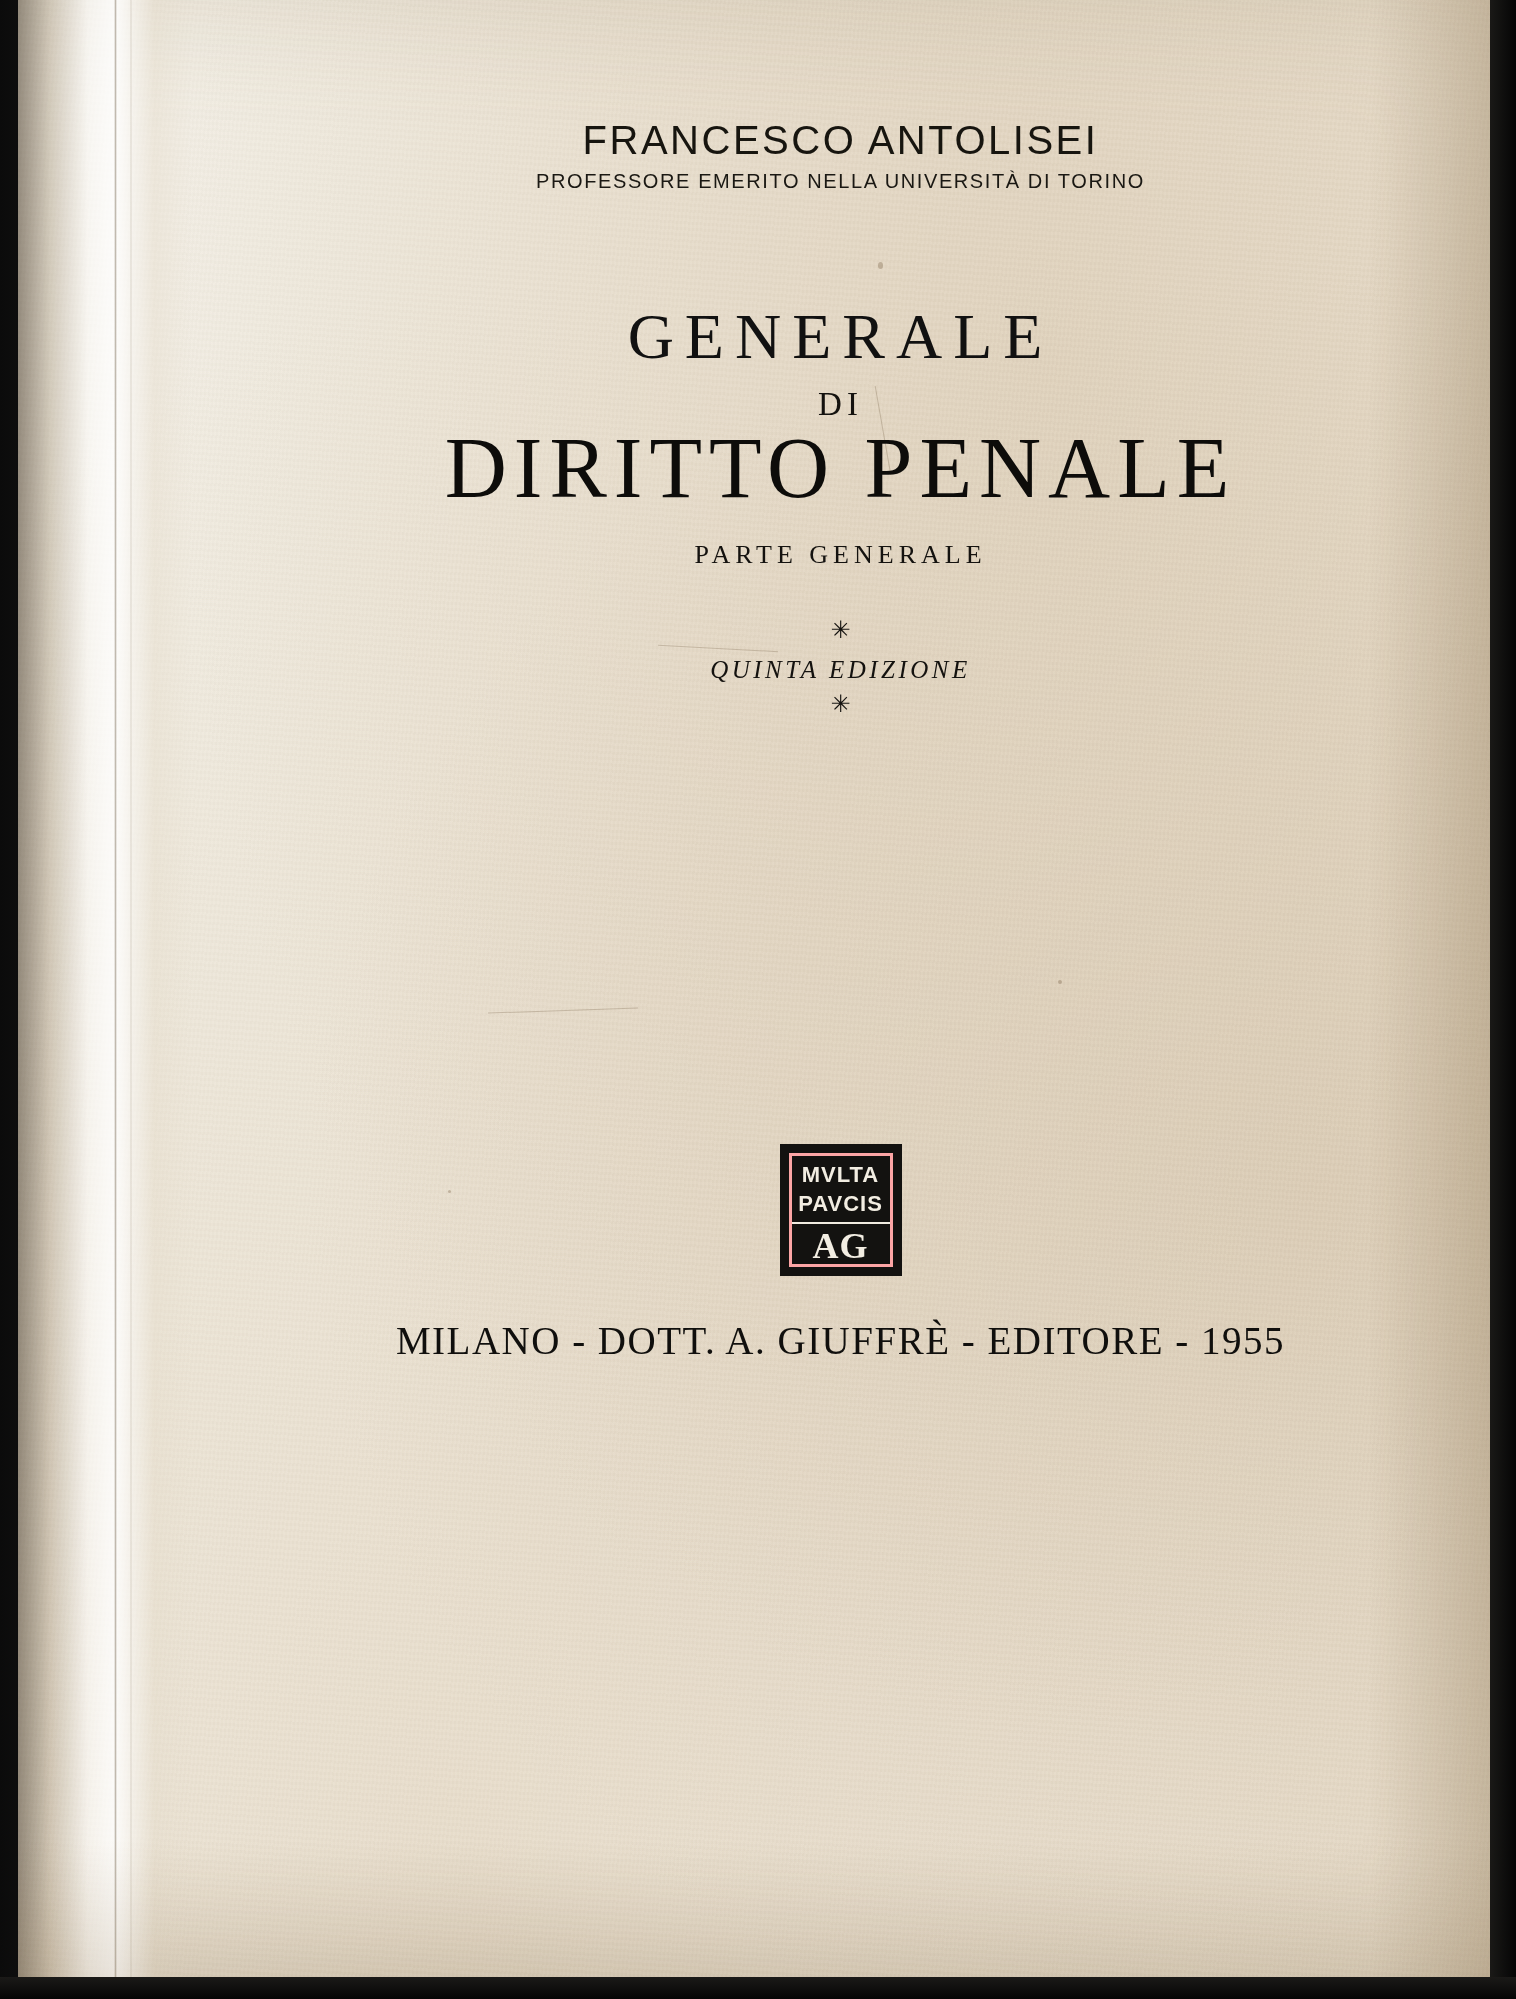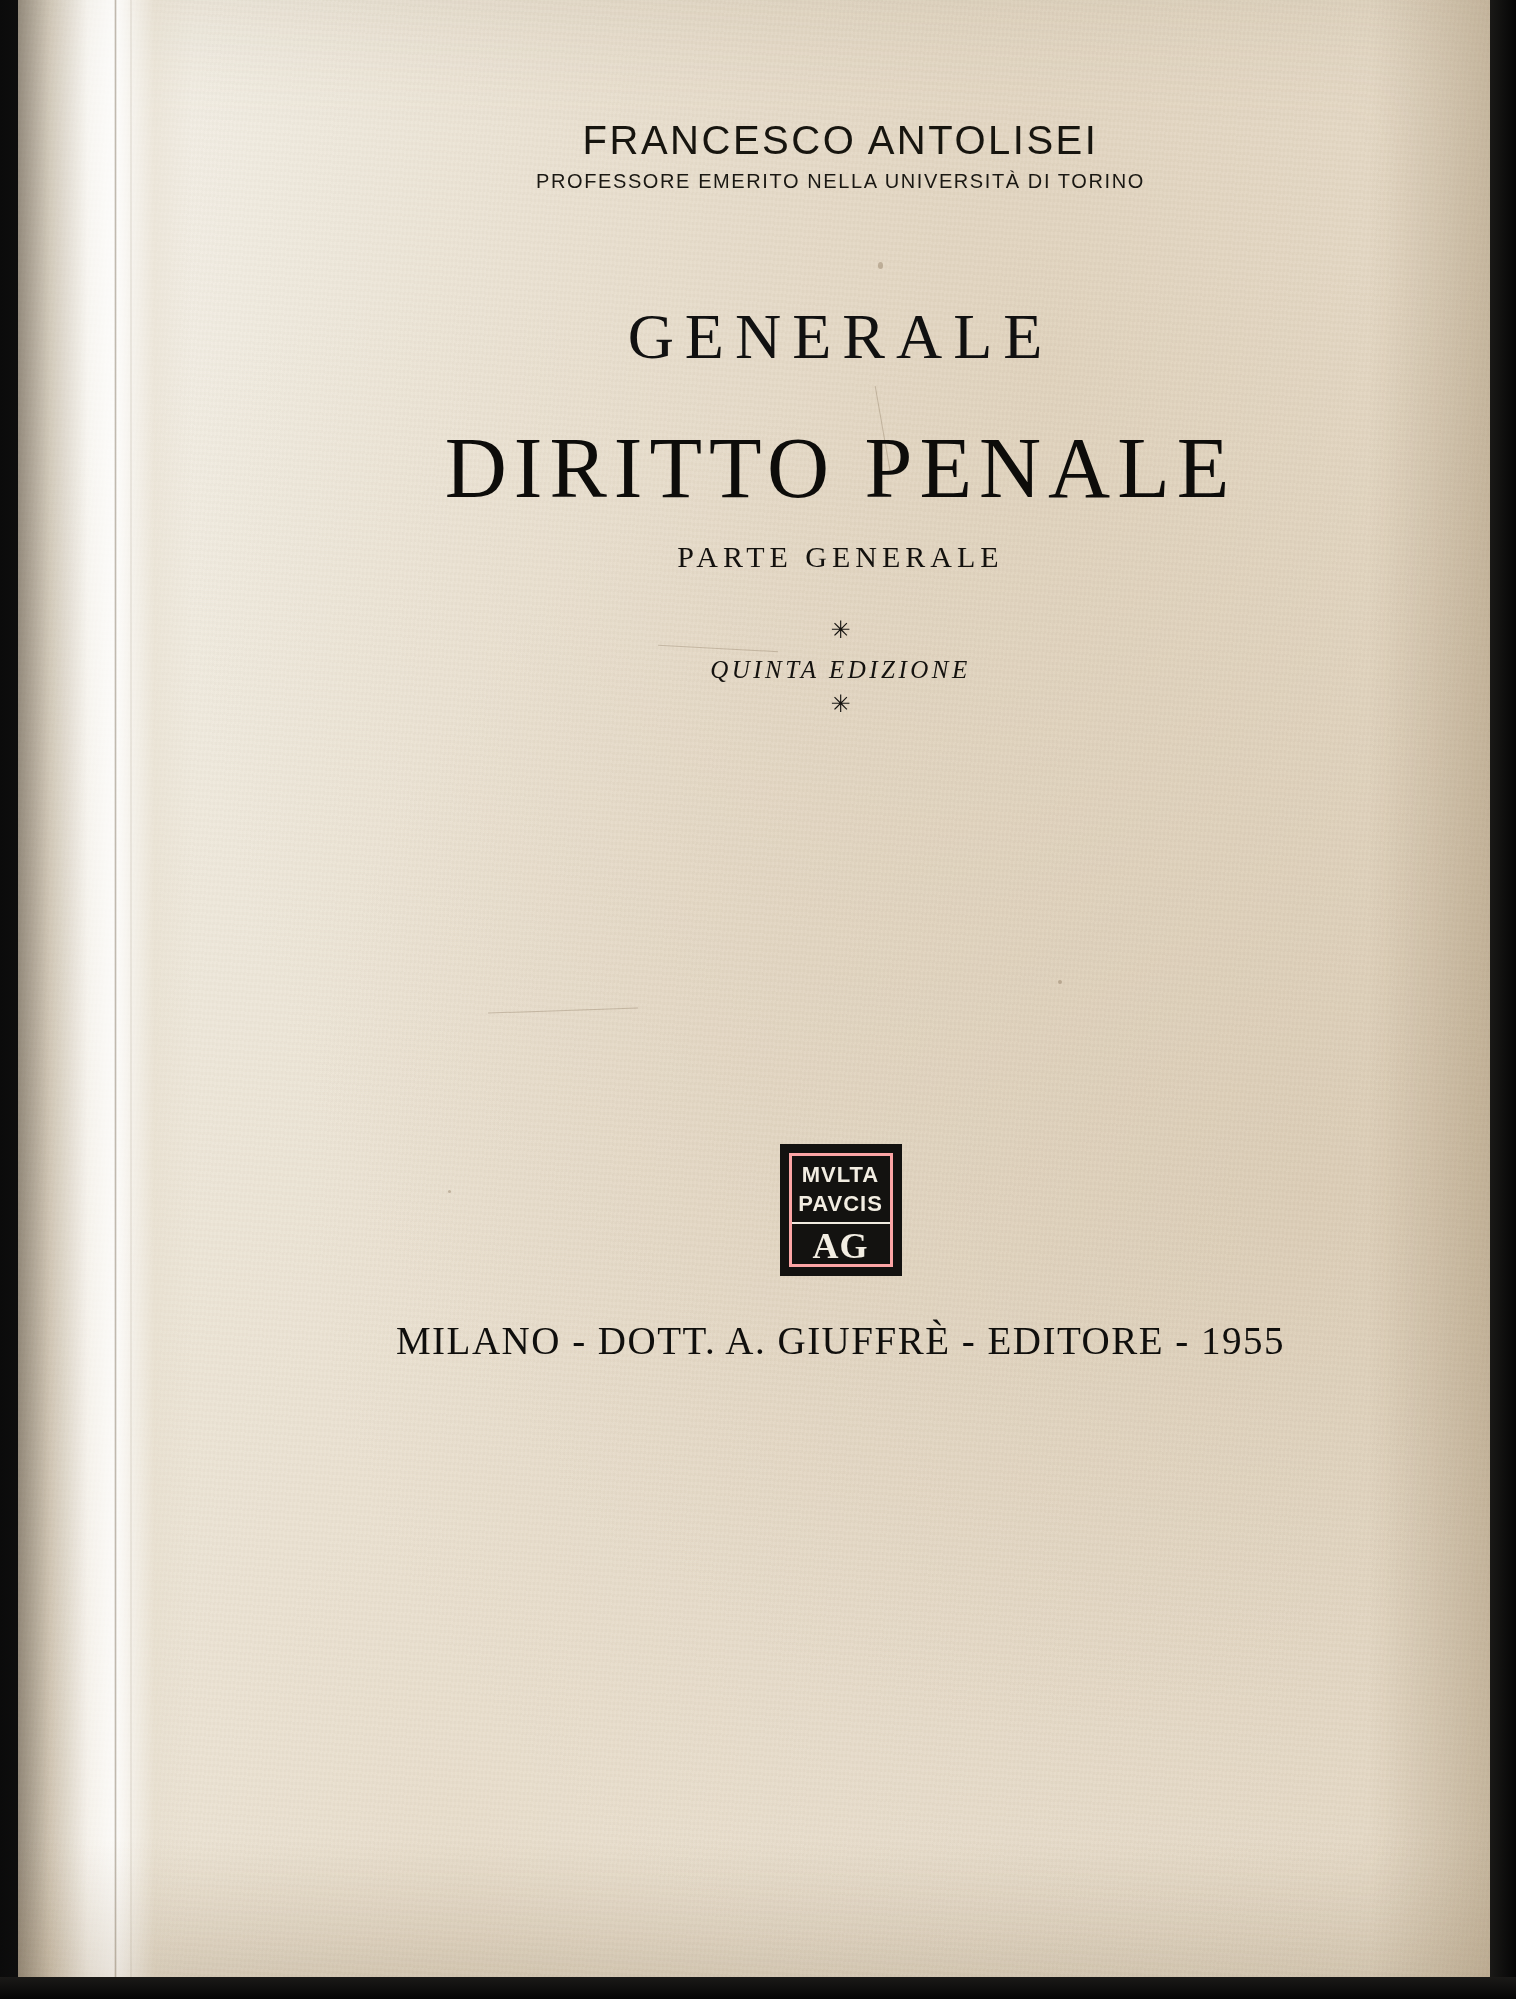--- a/index.html
+++ b/index.html
@@ -160,21 +160,21 @@
     position: absolute;
     top: 418px; left: 0; width: 100%;
     font-size: 86px;
     letter-spacing: 7px;
     font-family: "Liberation Serif", serif;
     color: #0d0c0a;
   }
   .title-part {
     position: absolute;
     top: 540px; left: 0; width: 100%;
-    font-size: 30px;
+    font-size: 26px;
     letter-spacing: 5px;
     font-family: "Liberation Serif", serif;
   }
 
   .star-top {
     position: absolute;
     top: 616px; left: 0; width: 100%;
     font-size: 24px;
     font-family: "DejaVu Sans", sans-serif;
   }
@@ -286,20 +286,21 @@
     <div class="hair" style="left:820px;top:430px;width:90px;transform:rotate(80deg);"></div>
 
     <div class="content">
 
       <div class="author tcenter">FRANCESCO ANTOLISEI</div>
 
       <div class="subtitle-prof tcenter">PROFESSORE EMERITO NELLA UNIVERSITÀ DI TORINO</div>
 
       <div class="title-main tcenter">GENERALE</div>
 
+      <div class="title-di tcenter">DI</div>
 
       <div class="title-big tcenter">DIRITTO PENALE</div>
 
       <div class="title-part tcenter">PARTE GENERALE</div>
 
       <div class="star-top tcenter">✳</div>
 
       <div class="edition tcenter">QUINTA EDIZIONE</div>
 
       <div class="star-bottom tcenter">✳</div>

